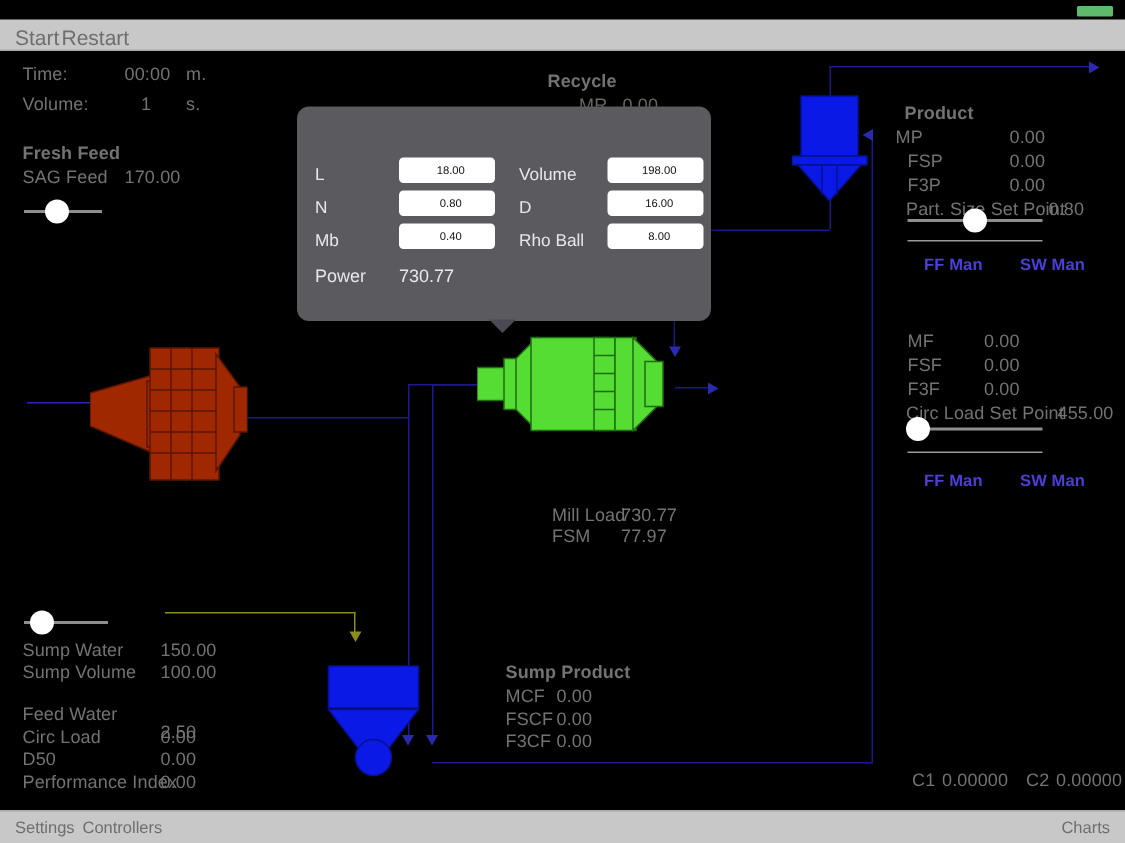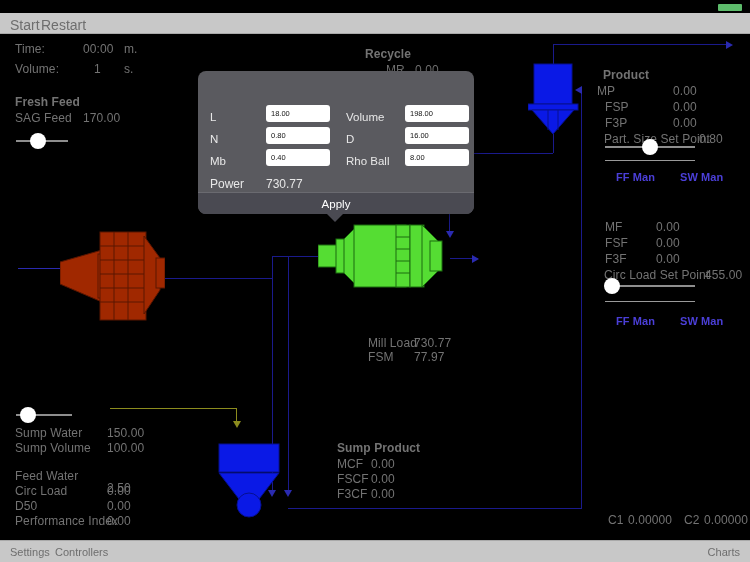--- a/index.html
+++ b/index.html
@@ -60,21 +60,21 @@
 
   
   .modal { position: absolute; left: 198px; top: 71px; width: 276px; height: 143px;
            background: #5a5a5f; border-radius: 8px; overflow: hidden;
            box-shadow: 0 2px 10px rgba(0,0,0,.5); }
   .modal-title { position: absolute; left: 0; top: 12px; width: 100%; text-align: center;
                  color: #fff; font-size: 14px; font-weight: bold; }
   .modal-row-label { position: absolute; color: #e8e8e8; font-size: 11.5px; }
   .modal-input { position: absolute; width: 64px; height: 17px; background: #fff;
                  border-radius: 3px; color: #111; font-size: 7.5px;
-                 padding: 4px 0 0 5px; }
+                 padding: 4px 0 0 5px; text-align: center; }
   .modal-static { position: absolute; color: #e8e8e8; font-size: 12px; }
   .modal-apply { position: absolute; left: 0; bottom: 0; width: 100%; height: 22px;
                  background: #4a4a52; color: #fff; font-size: 11.5px;
                  text-align: center; line-height: 22px; border-top: 1px solid #6a6a70; }
   .modal-caret { position: absolute; left: 326px; top: 213px; width: 0; height: 0;
                  border-left: 9px solid transparent; border-right: 9px solid transparent;
                  border-top: 9px solid #4a4a52; }
 </style>
 </head>
 <body>
@@ -290,21 +290,20 @@
 
     <div class="modal-row-label" style="left:148px; top:62px;">D</div>
     <div class="modal-input" style="left:207px; top:56px;">16.00</div>
 
     <div class="modal-row-label" style="left:148px; top:84px;">Rho Ball</div>
     <div class="modal-input" style="left:207px; top:78px;">8.00</div>
 
     <div class="modal-static" style="left:12px; top:106px;">Power</div>
     <div class="modal-static" style="left:68px; top:106px;">730.77</div>
 
-    <div class="modal-apply">Apply</div>
   </div>
   <div class="modal-caret"></div>
 
   <div class="bottombar">
     <div class="bb-item" style="left:10px;">Settings</div>
     <div class="bb-item" style="left:55px;">Controllers</div>
     <div class="bb-item" style="right:10px;">Charts</div>
   </div>
 
 </div>

